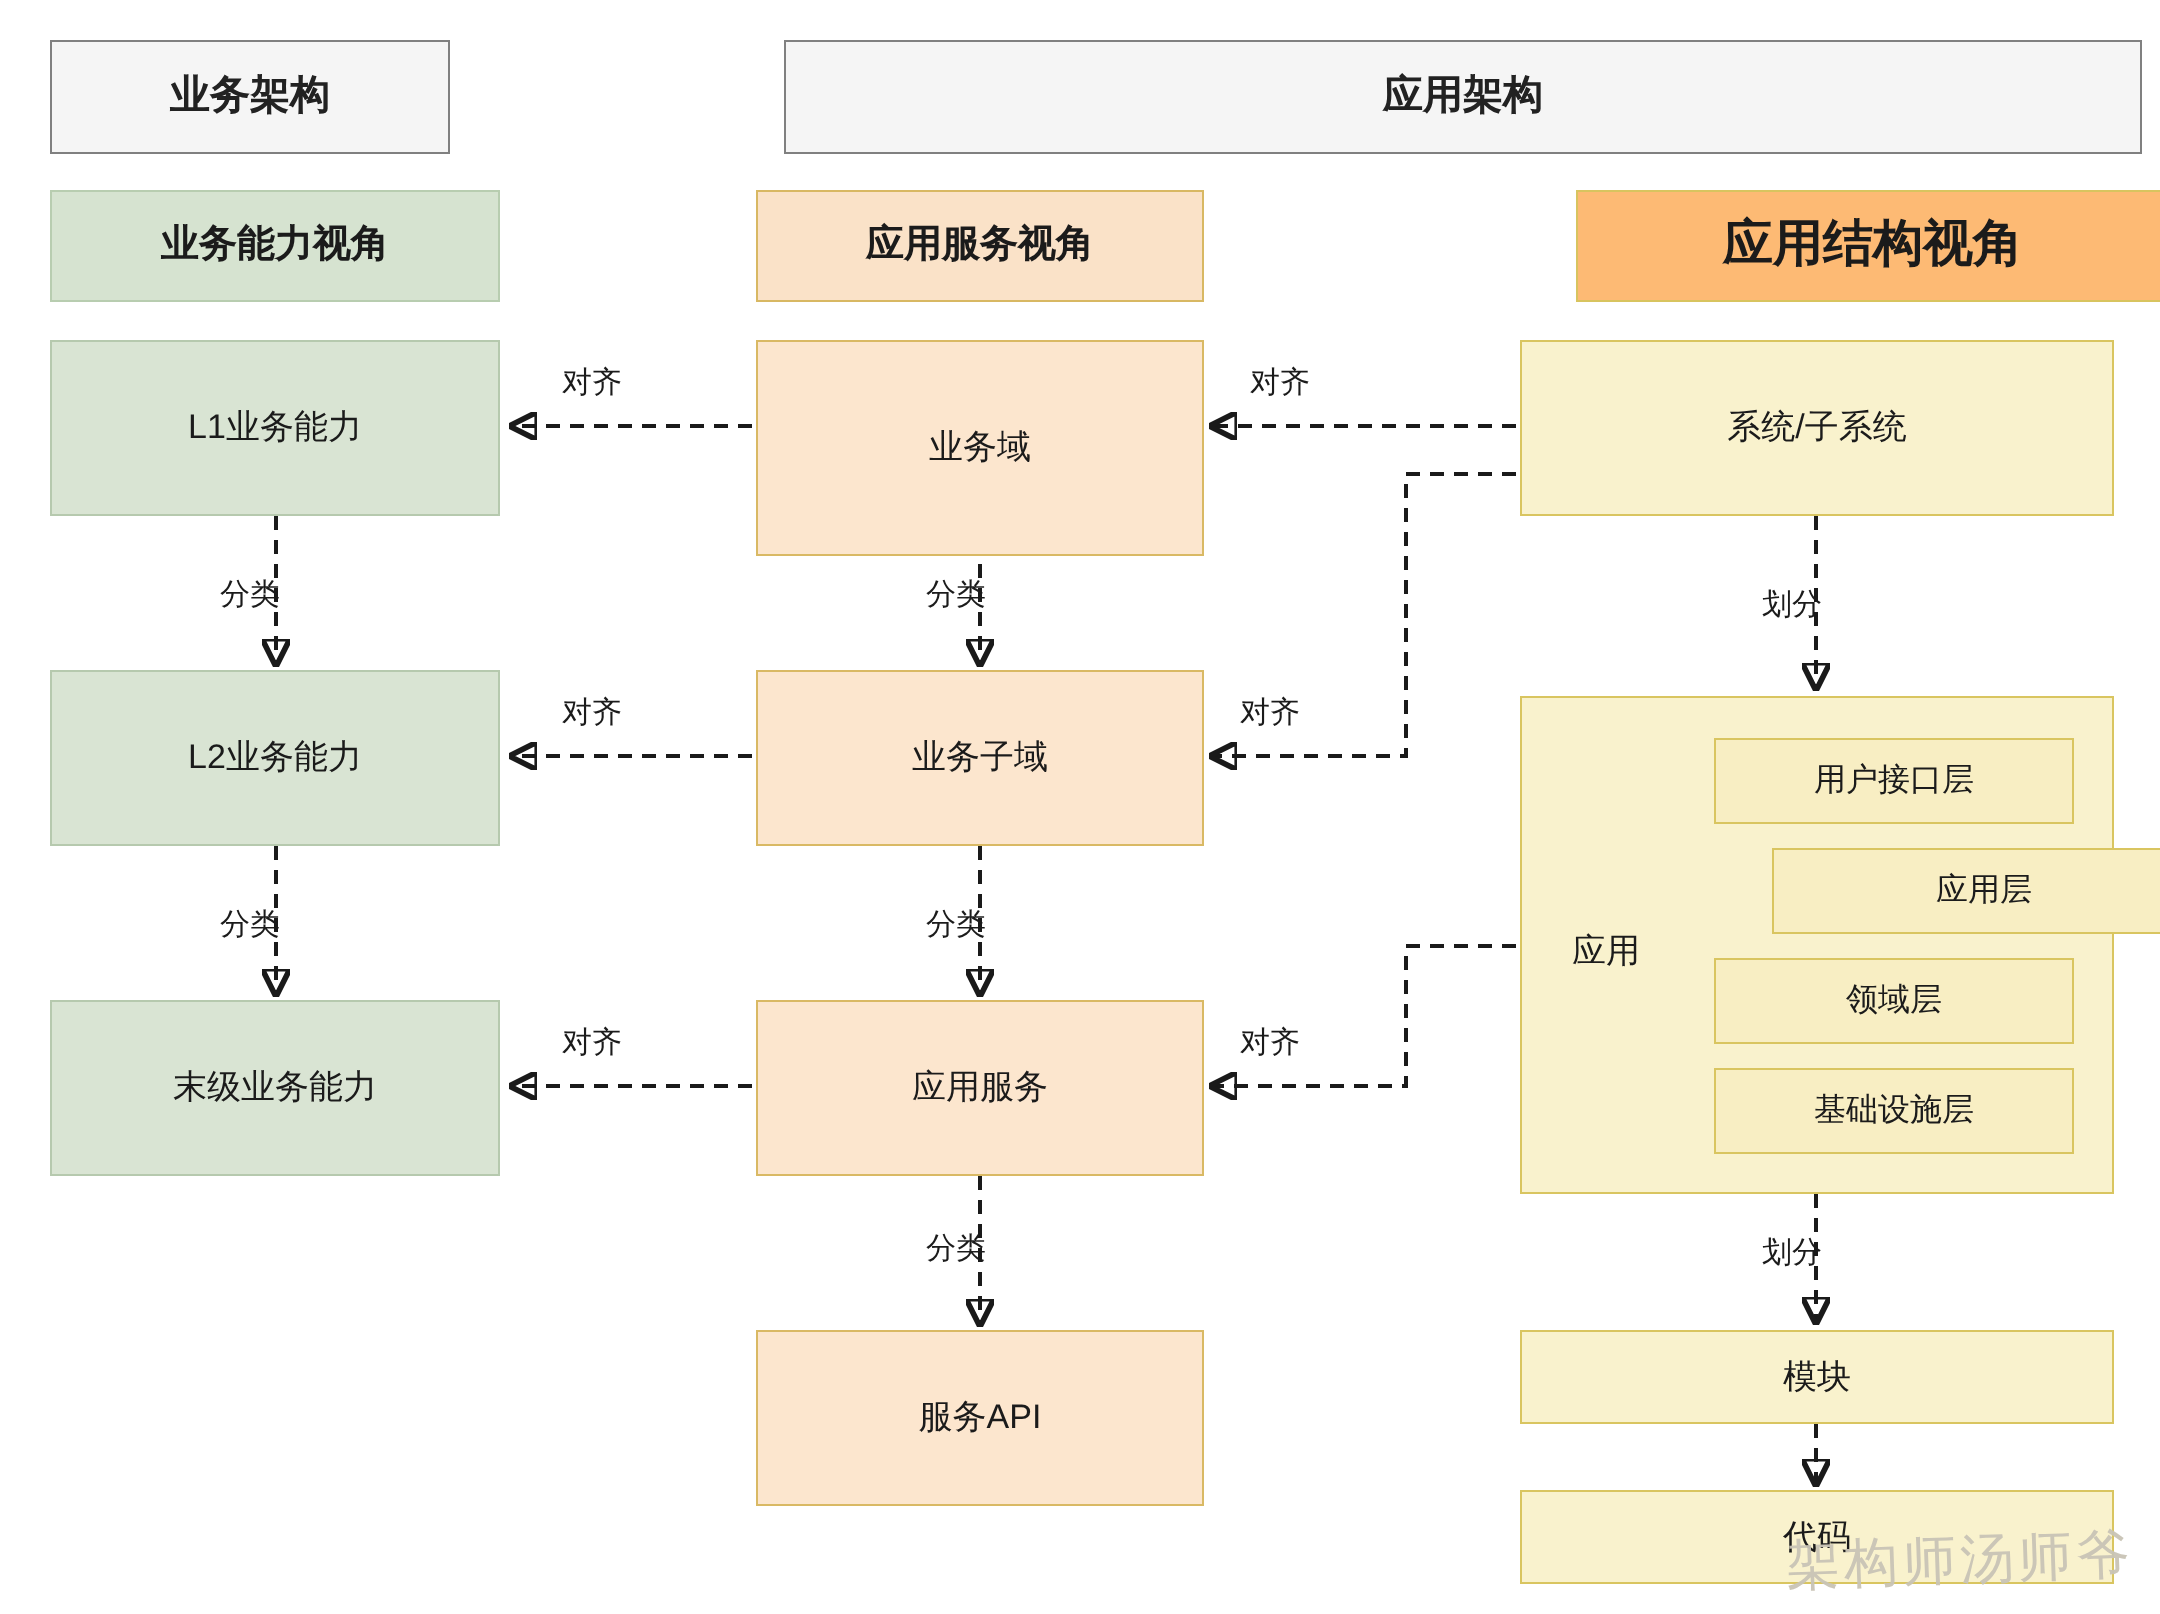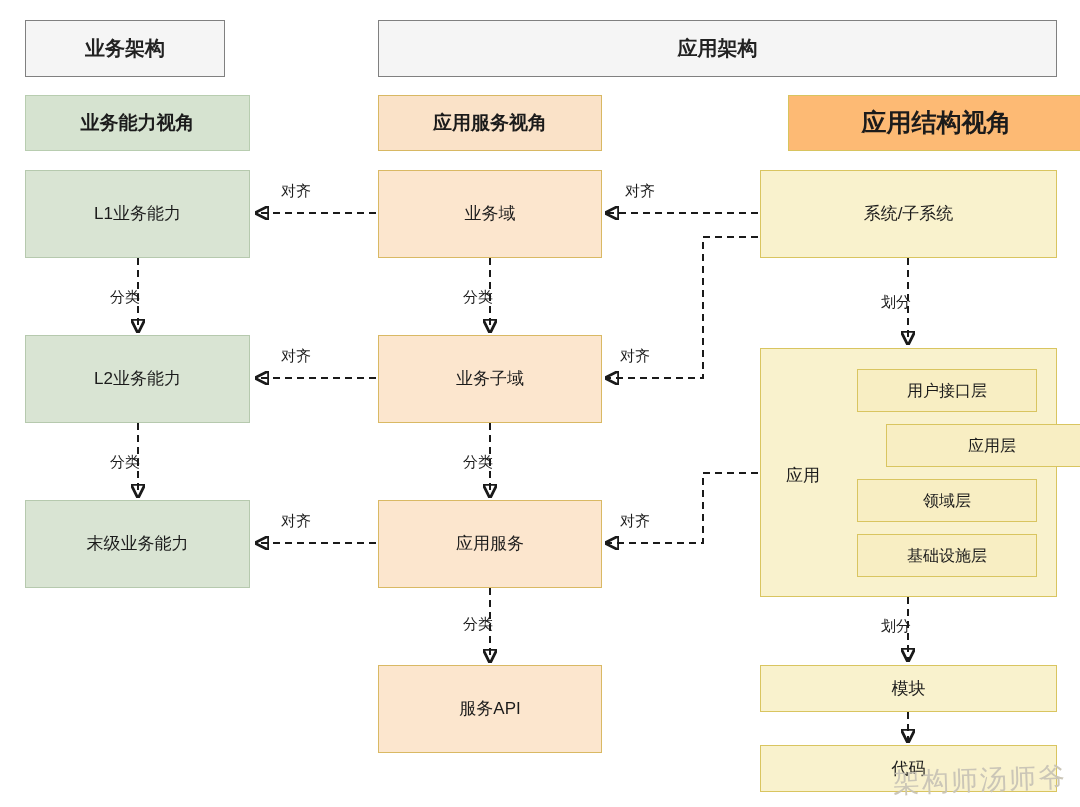--- a/index.html
+++ b/index.html
@@ -164,21 +164,21 @@
 
     <line x1="908" y1="597" x2="908" y2="661" marker-end="url(#arrow)"></line>
 
     <line x1="908" y1="712" x2="908" y2="742" marker-end="url(#arrow)"></line>
   </svg>
 
   <div class="box hdr" style="left:25px; top:20px; width:200px; height:57px;">
     <span>业务架构</span>
   </div>
 
-  <div class="box hdr" style="left:378px; top:20px; width:679px; height:57px;">
+  <div class="box hdr" style="left:392px; top:20px; width:679px; height:57px;">
     <span>应用架构</span>
   </div>
 
   <div class="box green-title" style="left:25px; top:95px; width:225px; height:56px;">
     <span>业务能力视角</span>
   </div>
 
   <div class="box orange-title" style="left:378px; top:95px; width:224px; height:56px;">
     <span>应用服务视角</span>
   </div>
@@ -192,21 +192,21 @@
   </div>
 
   <div class="box green" style="left:25px; top:335px; width:225px; height:88px;">
     <span>L2业务能力</span>
   </div>
 
   <div class="box green" style="left:25px; top:500px; width:225px; height:88px;">
     <span>末级业务能力</span>
   </div>
 
-  <div class="box orange" style="left:378px; top:170px; width:224px; height:88px;">
+  <div class="box orange" style="left:378px; top:170px; width:224px; height:108px;">
     <span>业务域</span>
   </div>
 
   <div class="box orange" style="left:378px; top:335px; width:224px; height:88px;">
     <span>业务子域</span>
   </div>
 
   <div class="box orange" style="left:378px; top:500px; width:224px; height:88px;">
     <span>应用服务</span>
   </div>

